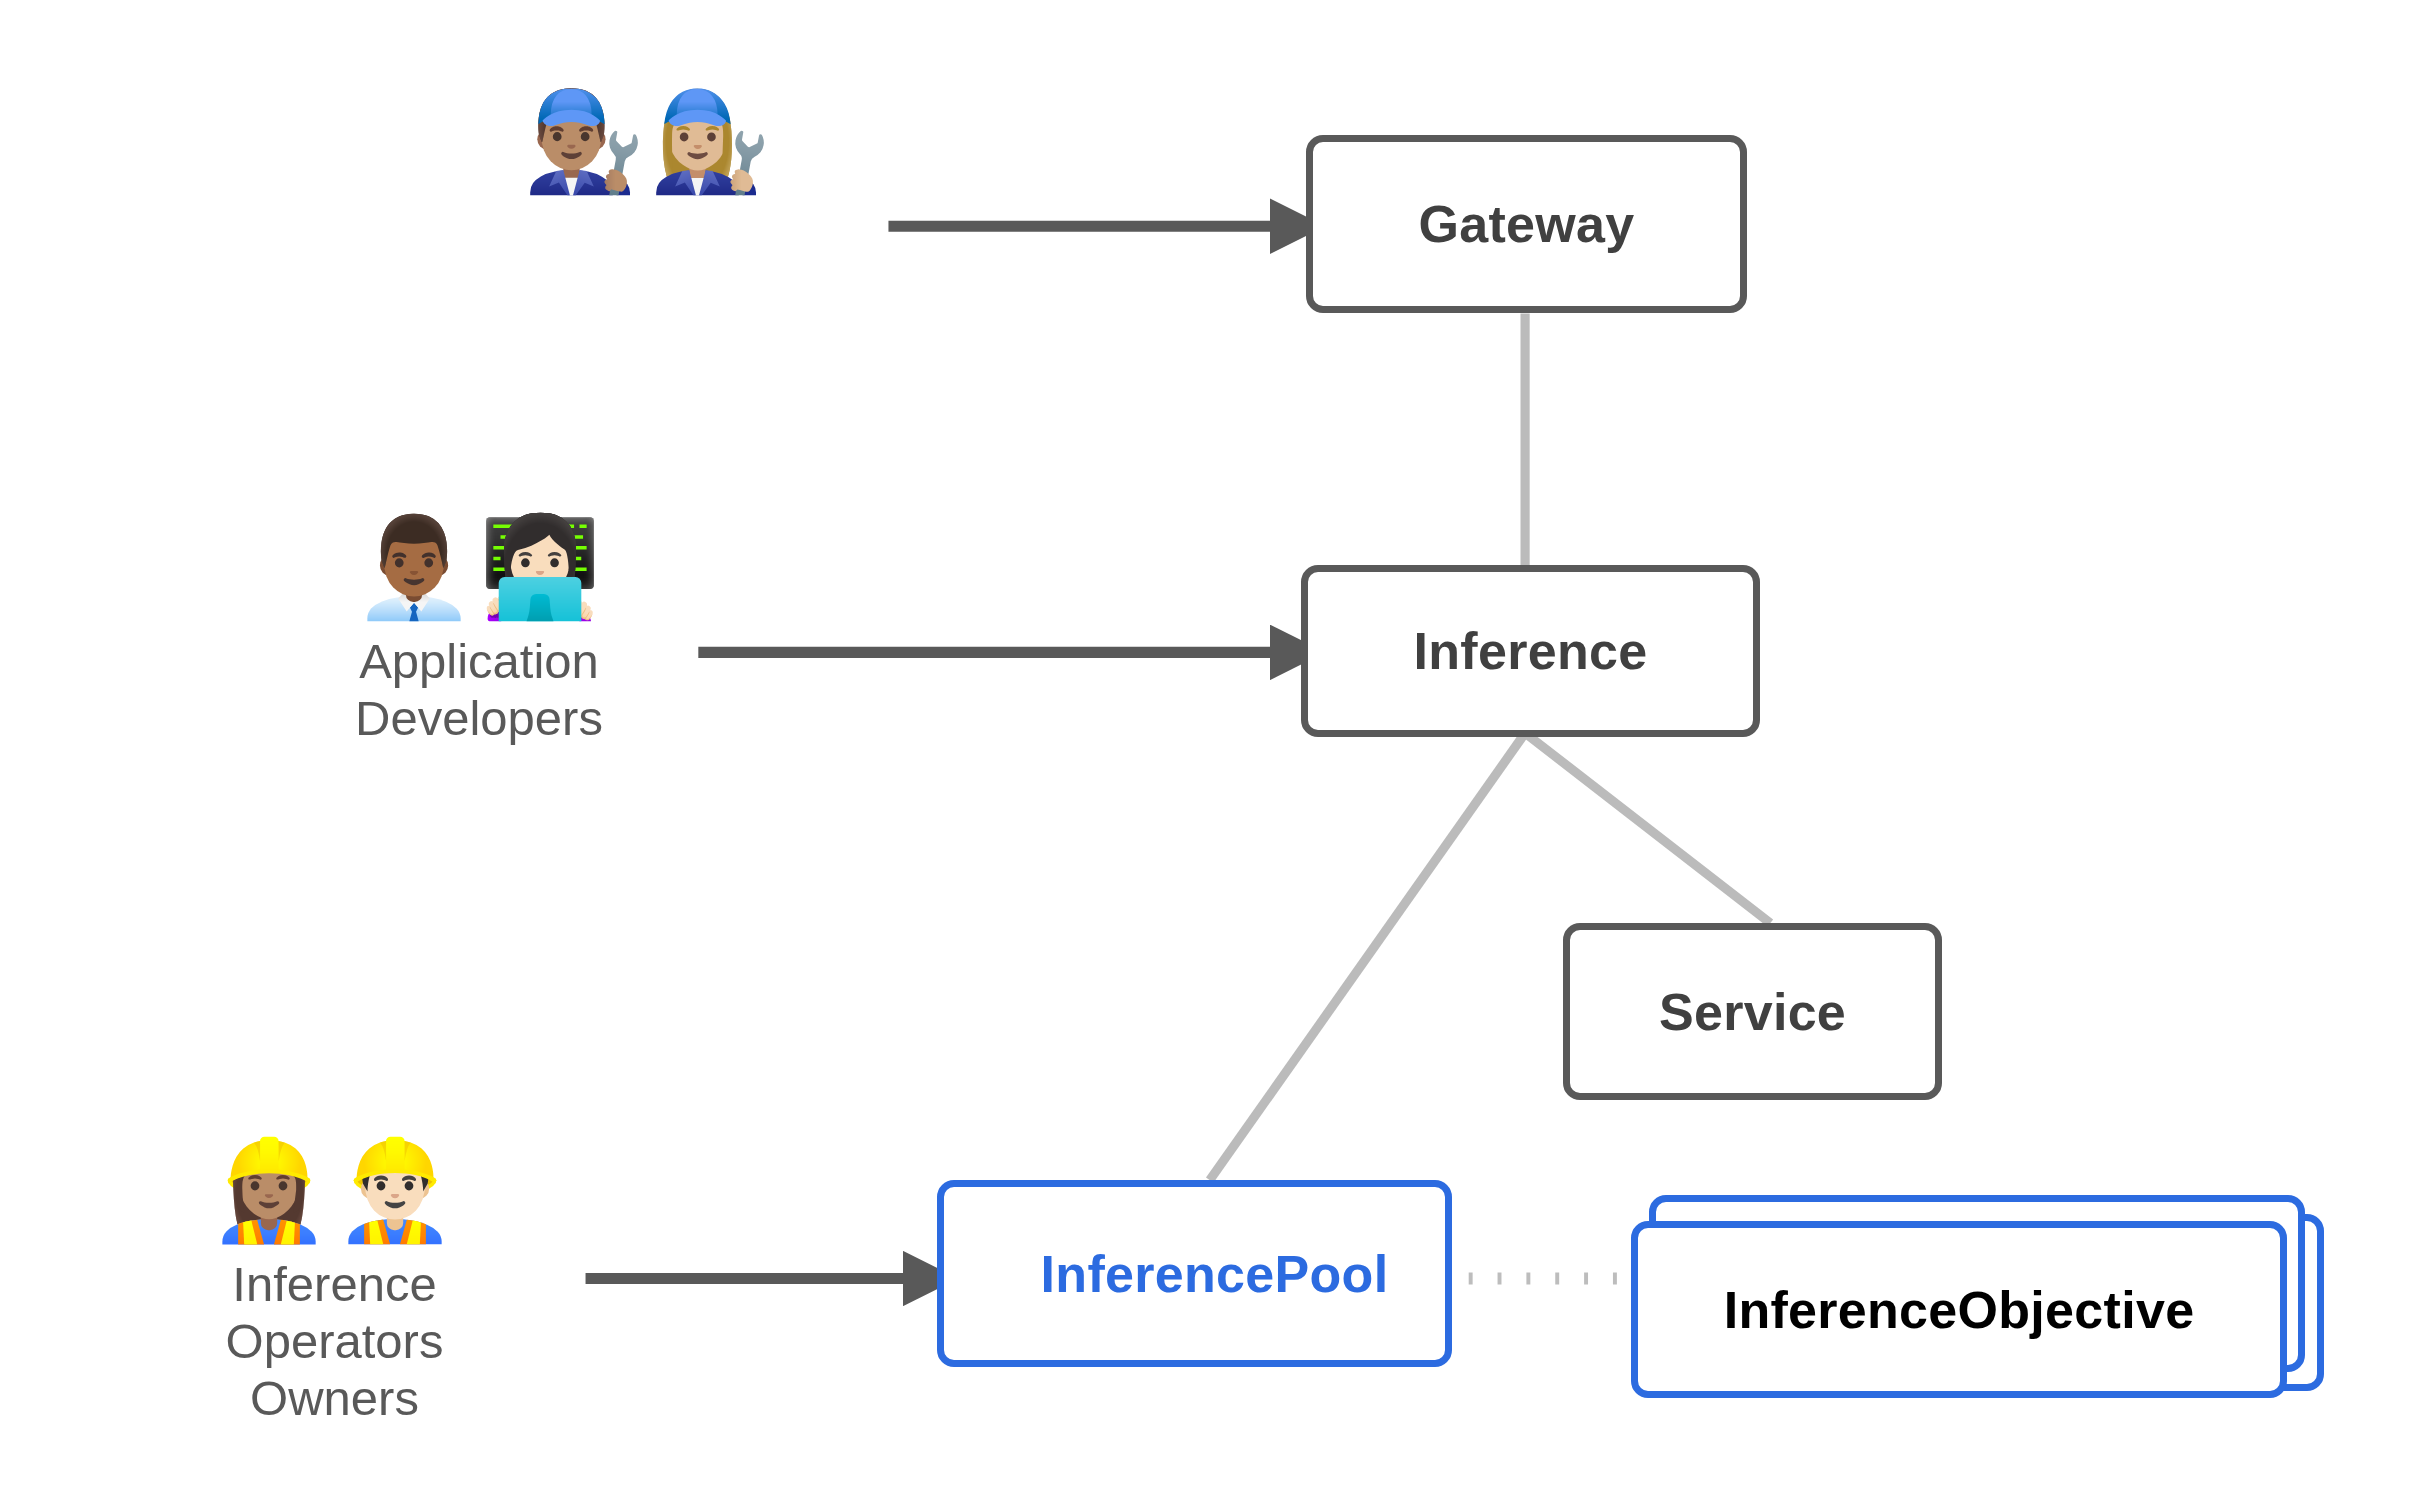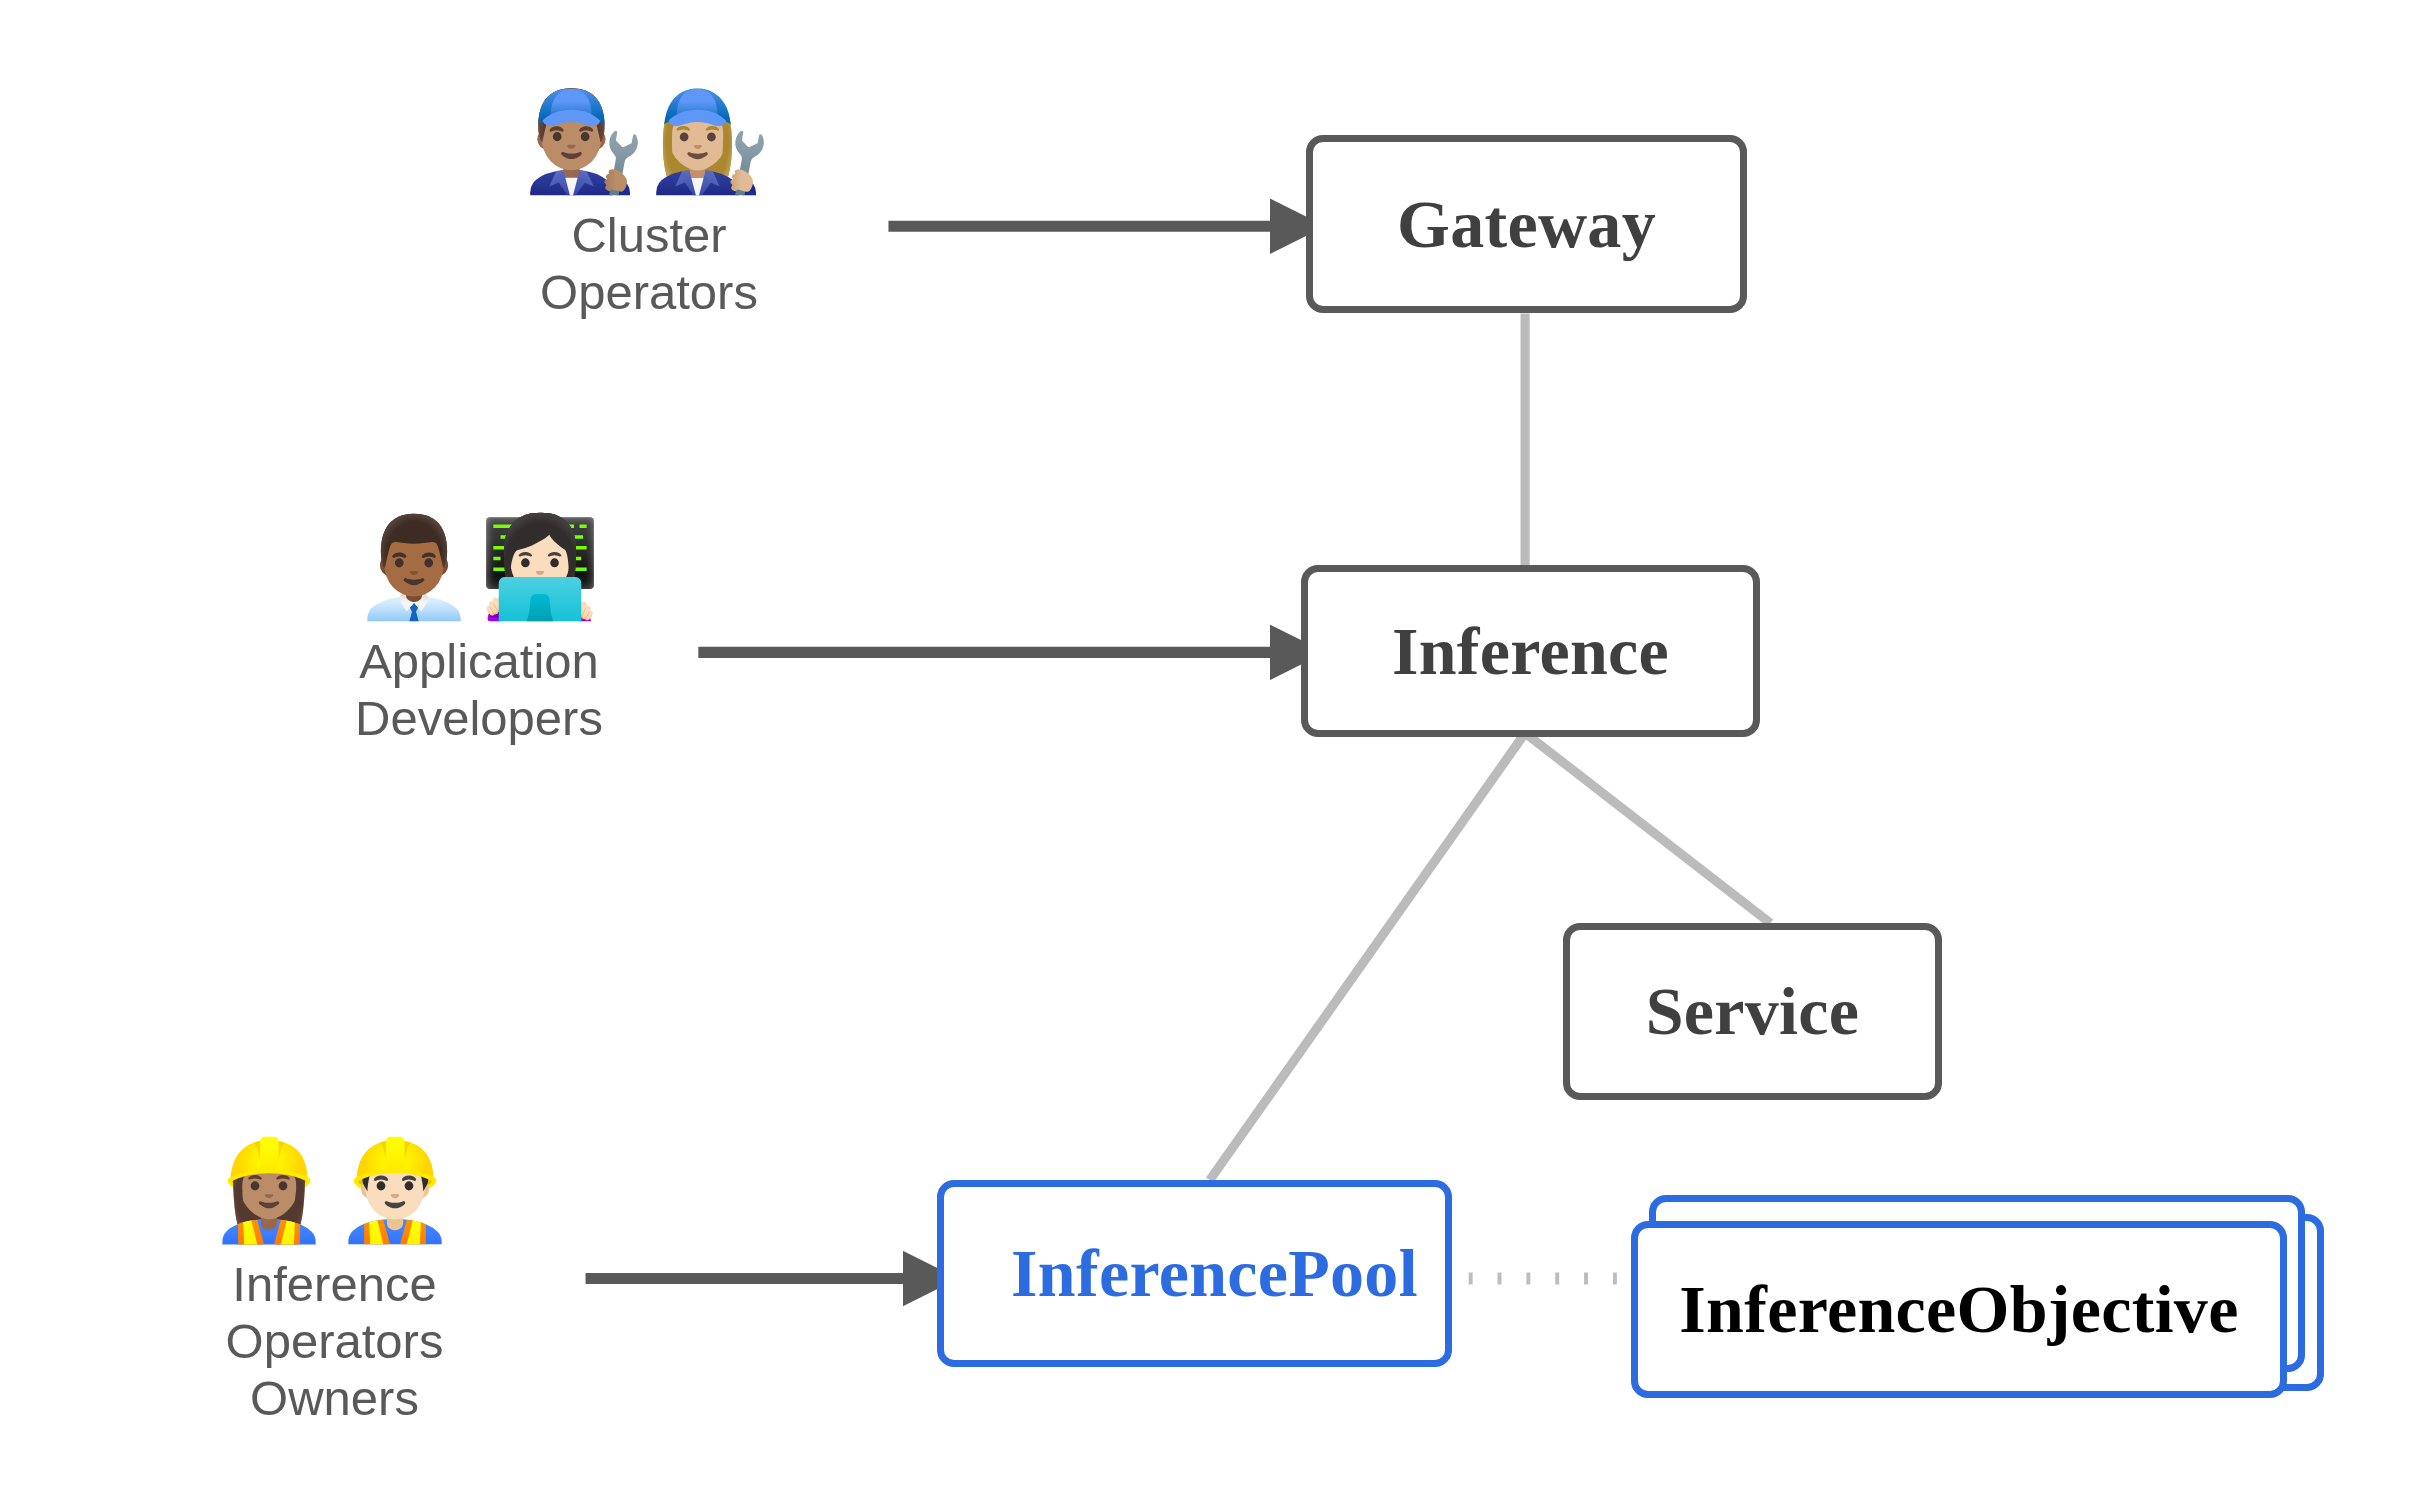--- a/index.html
+++ b/index.html
@@ -58,25 +58,25 @@
   .node {
     position: absolute;
     box-sizing: border-box;
     background: #ffffff;
     display: flex;
     align-items: center;
     justify-content: center;
     border-radius: 17px;
   }
   .node-label {
-    font-size: 68px;
+    font-size: 52px;
     font-weight: 700;
     letter-spacing: 0.3px;
     white-space: nowrap;
-    font-family: Liberation Serif, serif;
+    font-family: Liberation Sans, sans-serif;
   }
   .node.gray {
     border: 7.2px solid #595959;
   }
   .node.gray .node-label {
     color: #404040;
   }
   .node.blue {
     border: 7.2px solid #2C6BE0;
     padding-left: 40px;
@@ -128,22 +128,20 @@
 
     <line x1="1355" y1="345" x2="1940" y2="345" stroke="#595959" stroke-width="17" marker-end="url(#arrowhead)"></line>
 
     <line x1="1065" y1="995" x2="1940" y2="995" stroke="#595959" stroke-width="17" marker-end="url(#arrowhead)"></line>
 
     <line x1="893" y1="1950" x2="1380" y2="1950" stroke="#595959" stroke-width="17" marker-end="url(#arrowhead)"></line>
   </svg>
 
   <div class="persona" style="left:485px; top:92px; width:328px;">
     <div class="persona-emoji">👨🏽‍🔧👩🏼‍🔧</div>
-    <div class="persona-label">Cluster
-Operators</div>
   </div>
 
   <div class="persona" style="left:315px; top:518px; width:328px;">
     <div class="persona-emoji">👨🏾‍💼👩🏻‍💻</div>
     <div class="persona-label">Application
 Developers</div>
   </div>
 
   <div class="persona" style="left:151px; top:1141px; width:367px;">
     <div class="persona-emoji">👷🏽‍♀️👷🏻‍♂️</div>

